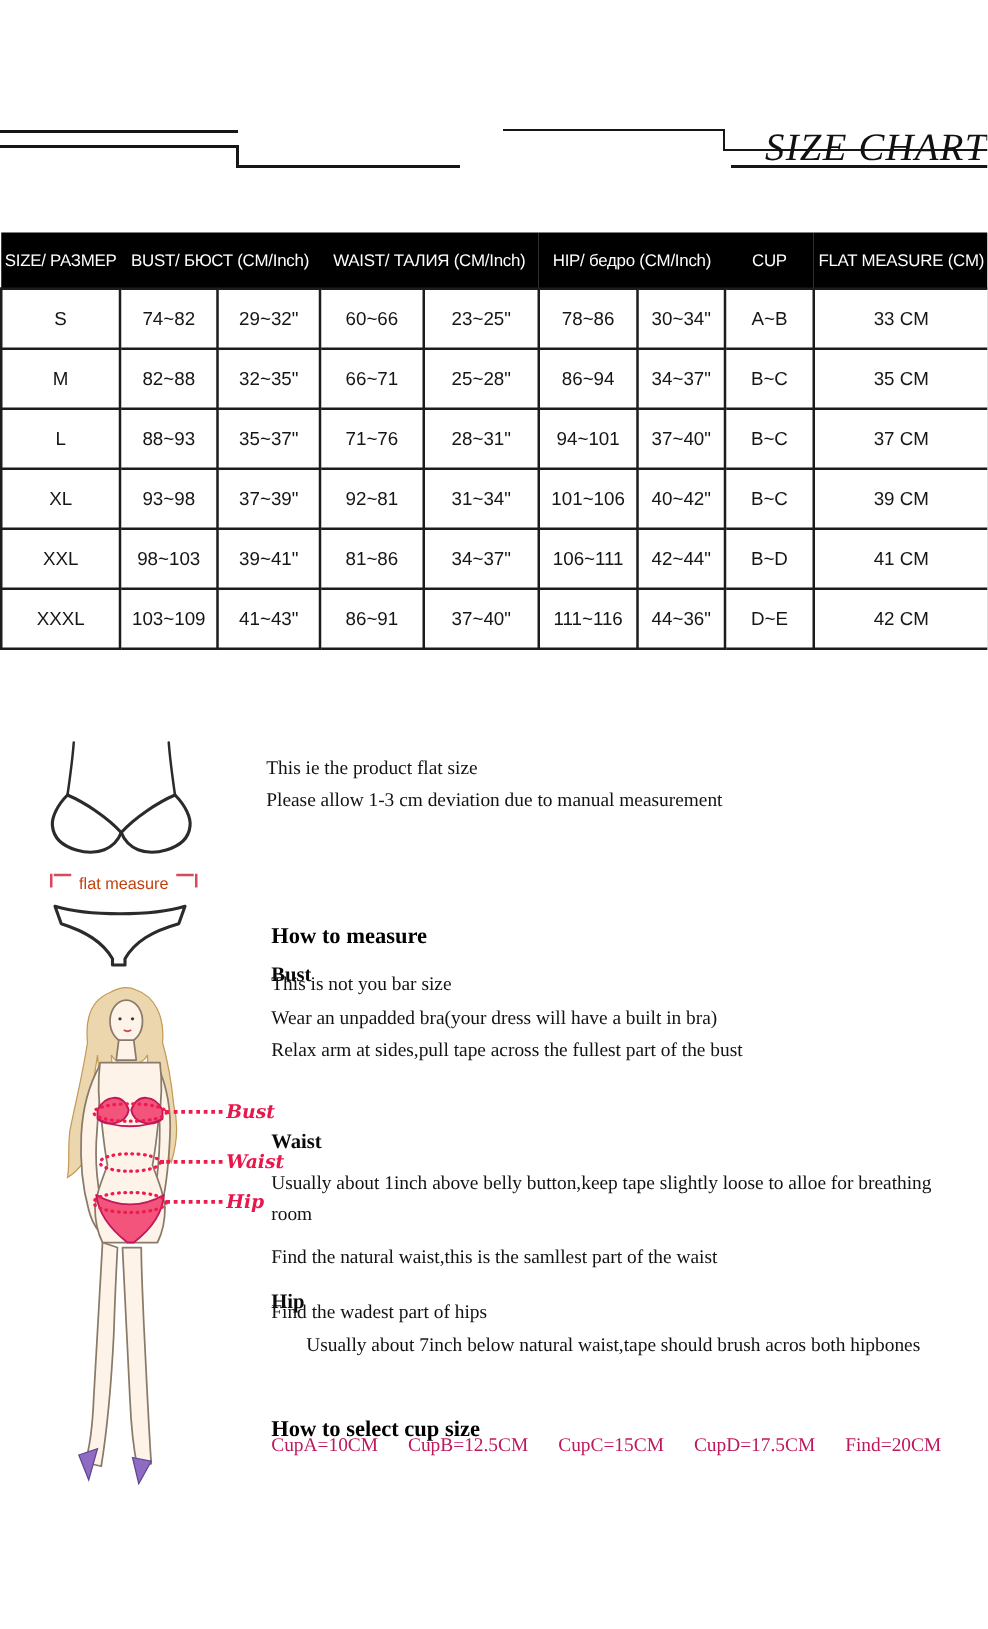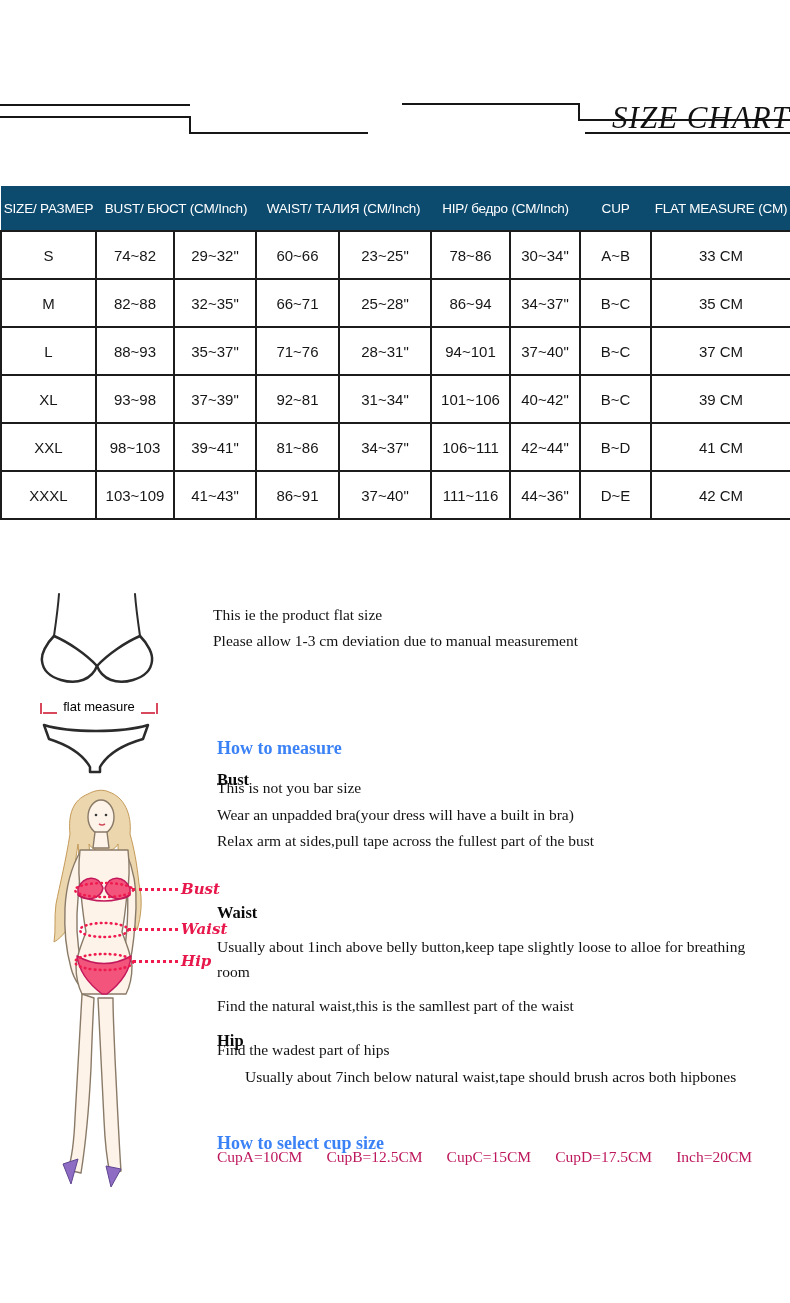--- a/index.html
+++ b/index.html
@@ -10,36 +10,36 @@
 
   
   .hdr-svg{position:absolute;top:0;left:0;}
   .page-title{position:absolute;top:100px;left:0;width:790px;text-align:right;
               font-family:"Liberation Serif",serif;font-style:italic;font-size:31px;
               letter-spacing:1px;color:#111;}
 
   
   .size-table{position:absolute;top:186px;left:0;width:790px;height:334px;
               border-collapse:collapse;table-layout:fixed;}
-  .size-table th{background:#0c4a6e;color:#ffffff;font-family:"Liberation Sans",sans-serif;
+  .size-table th{background:#000000;color:#ffffff;font-family:"Liberation Sans",sans-serif;
                  font-size:13.5px;font-weight:normal;letter-spacing:-0.2px;border:0;height:42px;}
   .size-table td{border:2px solid #1c1c1c;text-align:center;vertical-align:middle;
                  font-family:"Liberation Sans",sans-serif;font-size:15px;color:#161616;}
 
   
   .measure-tag{position:absolute;left:40px;top:699px;width:118px;display:flex;
-               align-items:flex-end;color:#000000;font-family:"Liberation Sans",sans-serif;
+               align-items:flex-start;color:#c2410c;font-family:"Liberation Sans",sans-serif;
                font-size:13px;}
   .measure-tag .tick{width:0;height:11px;border-left:2px solid #d8495e;}
   .measure-tag .arm{flex:1;height:0;border-top:2px solid #d8495e;margin:0 1px;}
   .measure-tag .txt{padding:0 5px;white-space:nowrap;}
 
   
   .note{position:absolute;left:213px;font-size:15.5px;color:#131313;}
-  .guide-h1{position:absolute;left:217px;font-size:18px;font-weight:bold;color:#3b82f6;}
+  .guide-h1{position:absolute;left:217px;font-size:18px;font-weight:bold;color:#000000;}
   .guide-h2{position:absolute;left:217px;font-size:16.5px;font-weight:bold;color:#0a0a0a;}
   .guide-p{position:absolute;left:217px;font-size:15.5px;color:#131313;white-space:nowrap;text-align:right;}
 
   .cup-row{position:absolute;left:217px;top:1148px;display:flex;gap:24px;
            font-size:15.5px;color:#be185d;}
 
   
   .leader{position:absolute;height:0;border-top:3px dotted #ef1a4d;}
   .fig-label{position:absolute;font-family:"DejaVu Serif",serif;font-style:italic;
              font-weight:bold;font-size:15px;color:#e8174b;}
@@ -252,16 +252,16 @@
   <h3 class="guide-h2" style="top:1014px;">Hip</h3>
   <p class="guide-p" style="top:1041px;">Find the wadest part of hips</p>
   <p class="guide-p" style="top:1068px;margin-left:28px;">Usually about 7inch below natural waist,tape should brush acros both hipbones</p>
 
   <h2 class="guide-h1" style="top:1118px;">How to select cup size</h2>
   <div class="cup-row">
     <span>CupA=10CM</span>
     <span>CupB=12.5CM</span>
     <span>CupC=15CM</span>
     <span>CupD=17.5CM</span>
-    <span>Inch=20CM</span>
+    <span>Find=20CM</span>
   </div>
 
 </div>
 
 </body></html>

